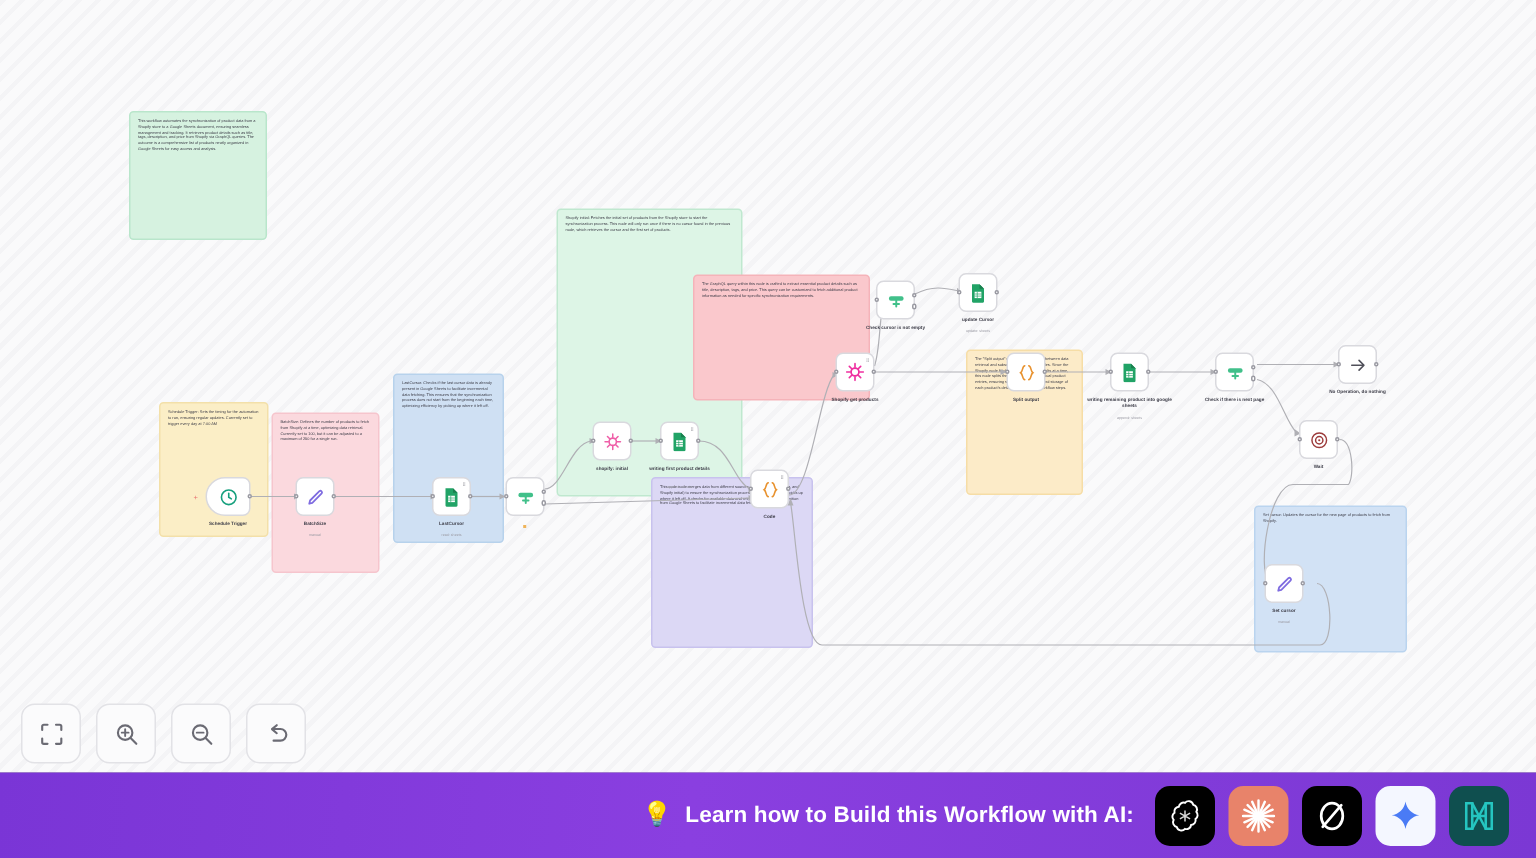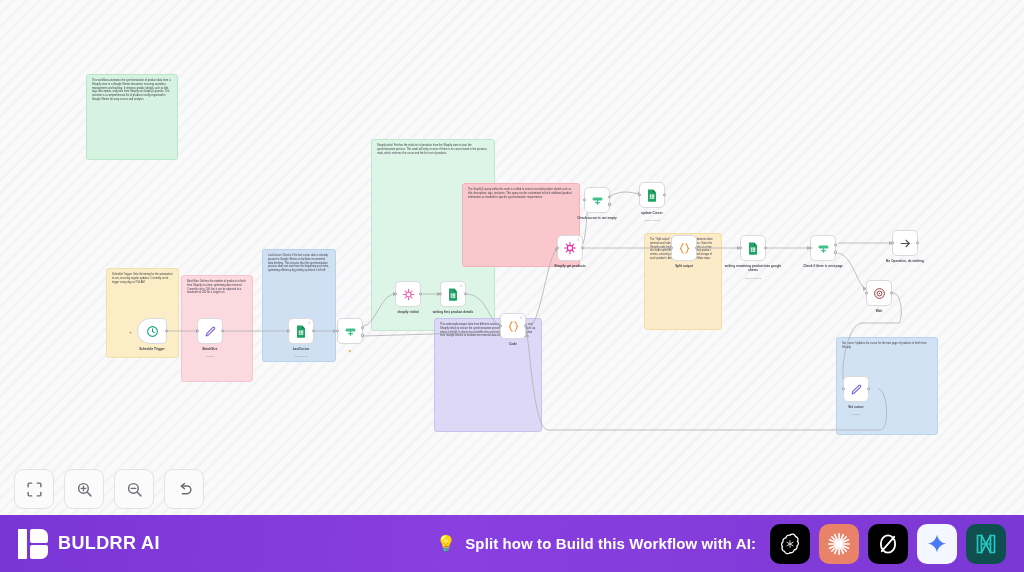--- a/index.html
+++ b/index.html
@@ -538,34 +538,26 @@
       <span>
         <svg width="17" height="17" viewBox="0 0 24 24">
           <path d="M9 7H15.5A5.5 5.5 0 0 1 15.5 18H9" fill="none" stroke="#6b6b74" stroke-width="2" stroke-linecap="round"></path>
           <path d="M12 3.5L7.5 7.2 12 11" fill="none" stroke="#6b6b74" stroke-width="2" stroke-linecap="round" stroke-linejoin="round"></path>
         </svg>
       </span>
     </div>
   </div>
 
   <div id="banner">
-    <div id="brand">
-      <span class="mark">
-        <span class="bar"></span>
-          <span class="b1"></span>
-          <span class="b2"></span>
-      </span>
-      <span class="btext">BULDRR AI</span>
-    </div>
 
     <div id="bspacer"></div>
 
     <div id="cta">
       <span class="bulb">💡</span>
-      <span class="ctext">Split how to Build this Workflow with AI:</span>
+      <span class="ctext">Learn how to Build this Workflow with AI:</span>
     </div>
 
     <div id="logos">
       <div class="logo openai">
         <svg width="24" height="24" viewBox="0 0 24 24">
           <path d="M12 3.2a3.2 3.2 0 0 1 5.5 1.3 3.2 3.2 0 0 1 2.1 4.7 3.2 3.2 0 0 1-.6 4.8 3.2 3.2 0 0 1-2.9 4 3.2 3.2 0 0 1-4.1 2.6 3.2 3.2 0 0 1-5.5-1.3 3.2 3.2 0 0 1-2.1-4.7 3.2 3.2 0 0 1 .6-4.8 3.2 3.2 0 0 1 2.9-4A3.2 3.2 0 0 1 12 3.2z" fill="none" stroke="#fff" stroke-width="1.3"></path>
           <path d="M12 8.3v7.4M8.6 10.1l6.8 3.8M8.6 13.9l6.8-3.8" stroke="#fff" stroke-width="1" opacity="0.85"></path>
         </svg>
       </div>
       <div class="logo claude">

